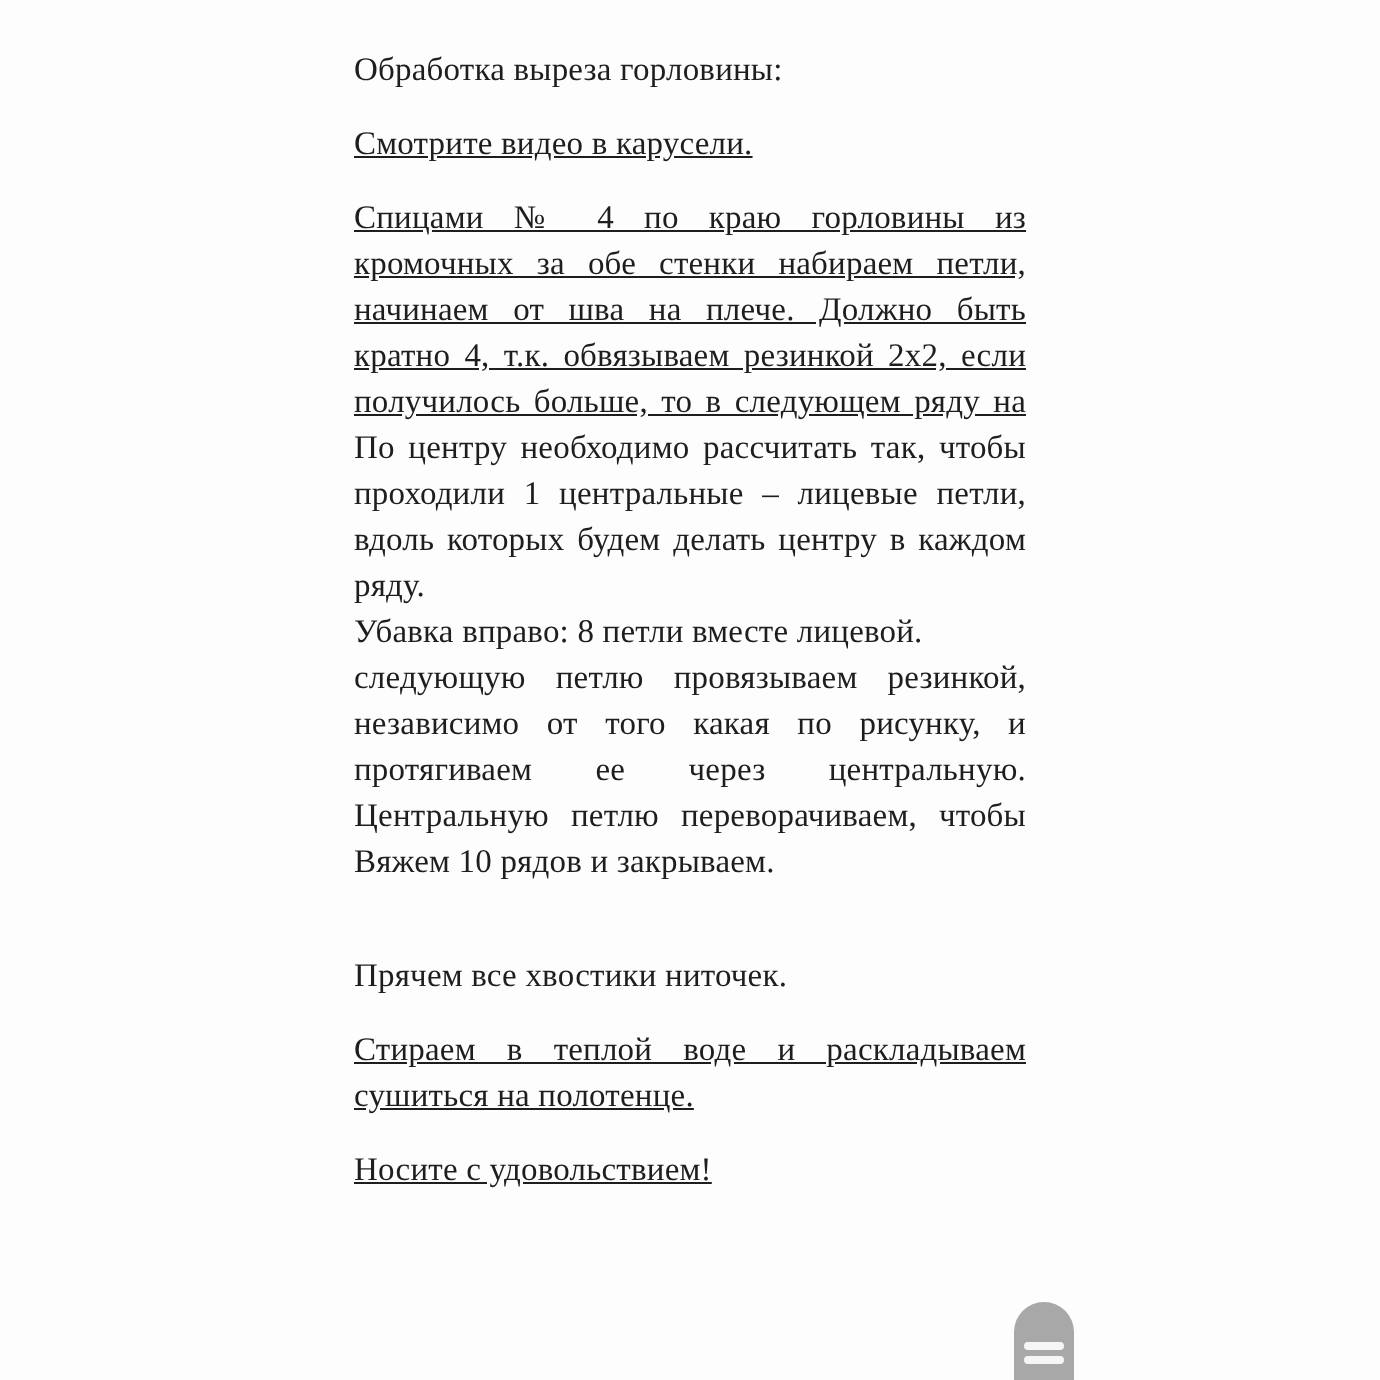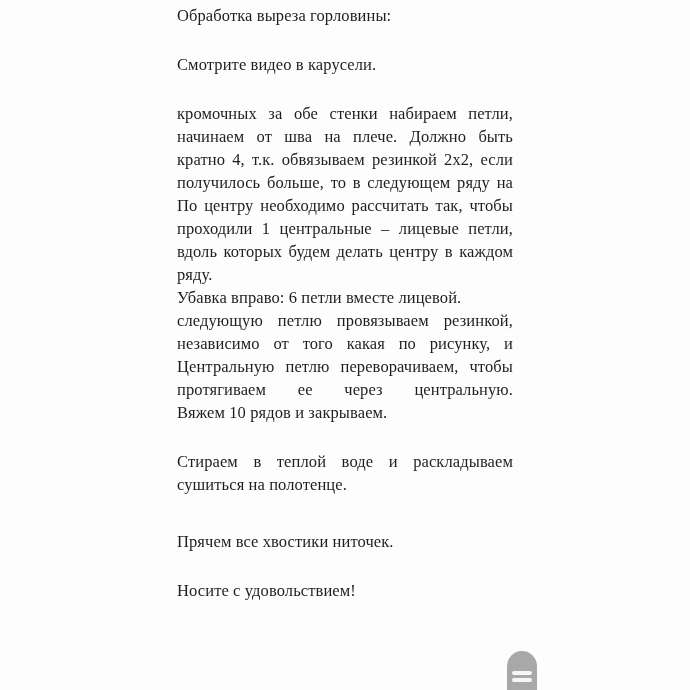--- a/index.html
+++ b/index.html
@@ -15,30 +15,30 @@
     font-family: "Liberation Serif", "DejaVu Serif", serif;
   }
   .page {
     position: absolute;
     inset: 0;
     background: #fdfdfd;
   }
   .doc {
     position: absolute;
     left: 177px;
-    top: 4px;
+    top: 23px;
     width: 336px;
     color: #1e1e1e;
     font-size: 16.5px;
     line-height: 23px;
     letter-spacing: 0.1px;
   }
   .para { margin: 0; }
   .sp-none   { margin-top: 0; }
-  .sp-normal { margin-top: 26px; }
+  .sp-normal { margin-top: 14px; text-decoration: underline; }
   .sp-large  { margin-top: 34px; }
   .line { min-height: 23px; }
   
   .jl {
     text-align: justify;
     text-align-last: justify;
   }
   
   .ll {
     text-align: left;
@@ -81,49 +81,50 @@
 
 <div class="page">
   <div class="doc" style="color: rgb(30, 30, 30);">
       <div class="para sp-none">
         <div class="line ll">Обработка выреза горловины:</div>
       </div>
       <div class="para sp-normal">
         <div class="line ll">Смотрите видео в карусели.</div>
       </div>
       <div class="para sp-normal">
+        <div class="line jl">Спицами № 4 по краю горловины из</div>
         <div class="line jl">кромочных за обе стенки набираем петли,</div>
         <div class="line jl">начинаем от шва на плече. Должно быть</div>
         <div class="line jl">кратно 4, т.к. обвязываем резинкой 2х2, если</div>
         <div class="line jl">получилось больше, то в следующем ряду на</div>
       </div>
       <div class="para sp-none">
         <div class="line jl">По центру необходимо рассчитать так, чтобы</div>
         <div class="line jl">проходили 1 центральные – лицевые петли,</div>
         <div class="line jl">вдоль которых будем делать центру в каждом</div>
         <div class="line ll">ряду.</div>
       </div>
       <div class="para sp-none">
-        <div class="line ll">Убавка вправо: 6 петли вместе лицевой.</div>
+        <div class="line ll">Убавка вправо: 8 петли вместе лицевой.</div>
       </div>
       <div class="para sp-none">
         <div class="line jl">следующую петлю провязываем резинкой,</div>
         <div class="line jl">независимо от того какая по рисунку, и</div>
+        <div class="line jl">протягиваем ее через центральную.</div>
         <div class="line jl">Центральную петлю переворачиваем, чтобы</div>
-        <div class="line jl">протягиваем ее через центральную.</div>
       </div>
       <div class="para sp-none">
         <div class="line ll">Вяжем 10 рядов и закрываем.</div>
       </div>
+      <div class="para sp-large">
+        <div class="line ll">Прячем все хвостики ниточек.</div>
+      </div>
       <div class="para sp-normal">
         <div class="line jl">Стираем в теплой воде и раскладываем</div>
         <div class="line ll">сушиться на полотенце.</div>
-      </div>
-      <div class="para sp-large">
-        <div class="line ll">Прячем все хвостики ниточек.</div>
       </div>
       <div class="para sp-normal">
         <div class="line ll">Носите с удовольствием!</div>
       </div>
     </div>
 
   <button class="pill" style="background: rgb(168, 168, 168);">
     <span class="icon">
       <span class="bar b1" style="background: rgb(246, 246, 246);"></span>
       <span class="bar b2" style="background: rgb(246, 246, 246);"></span>

